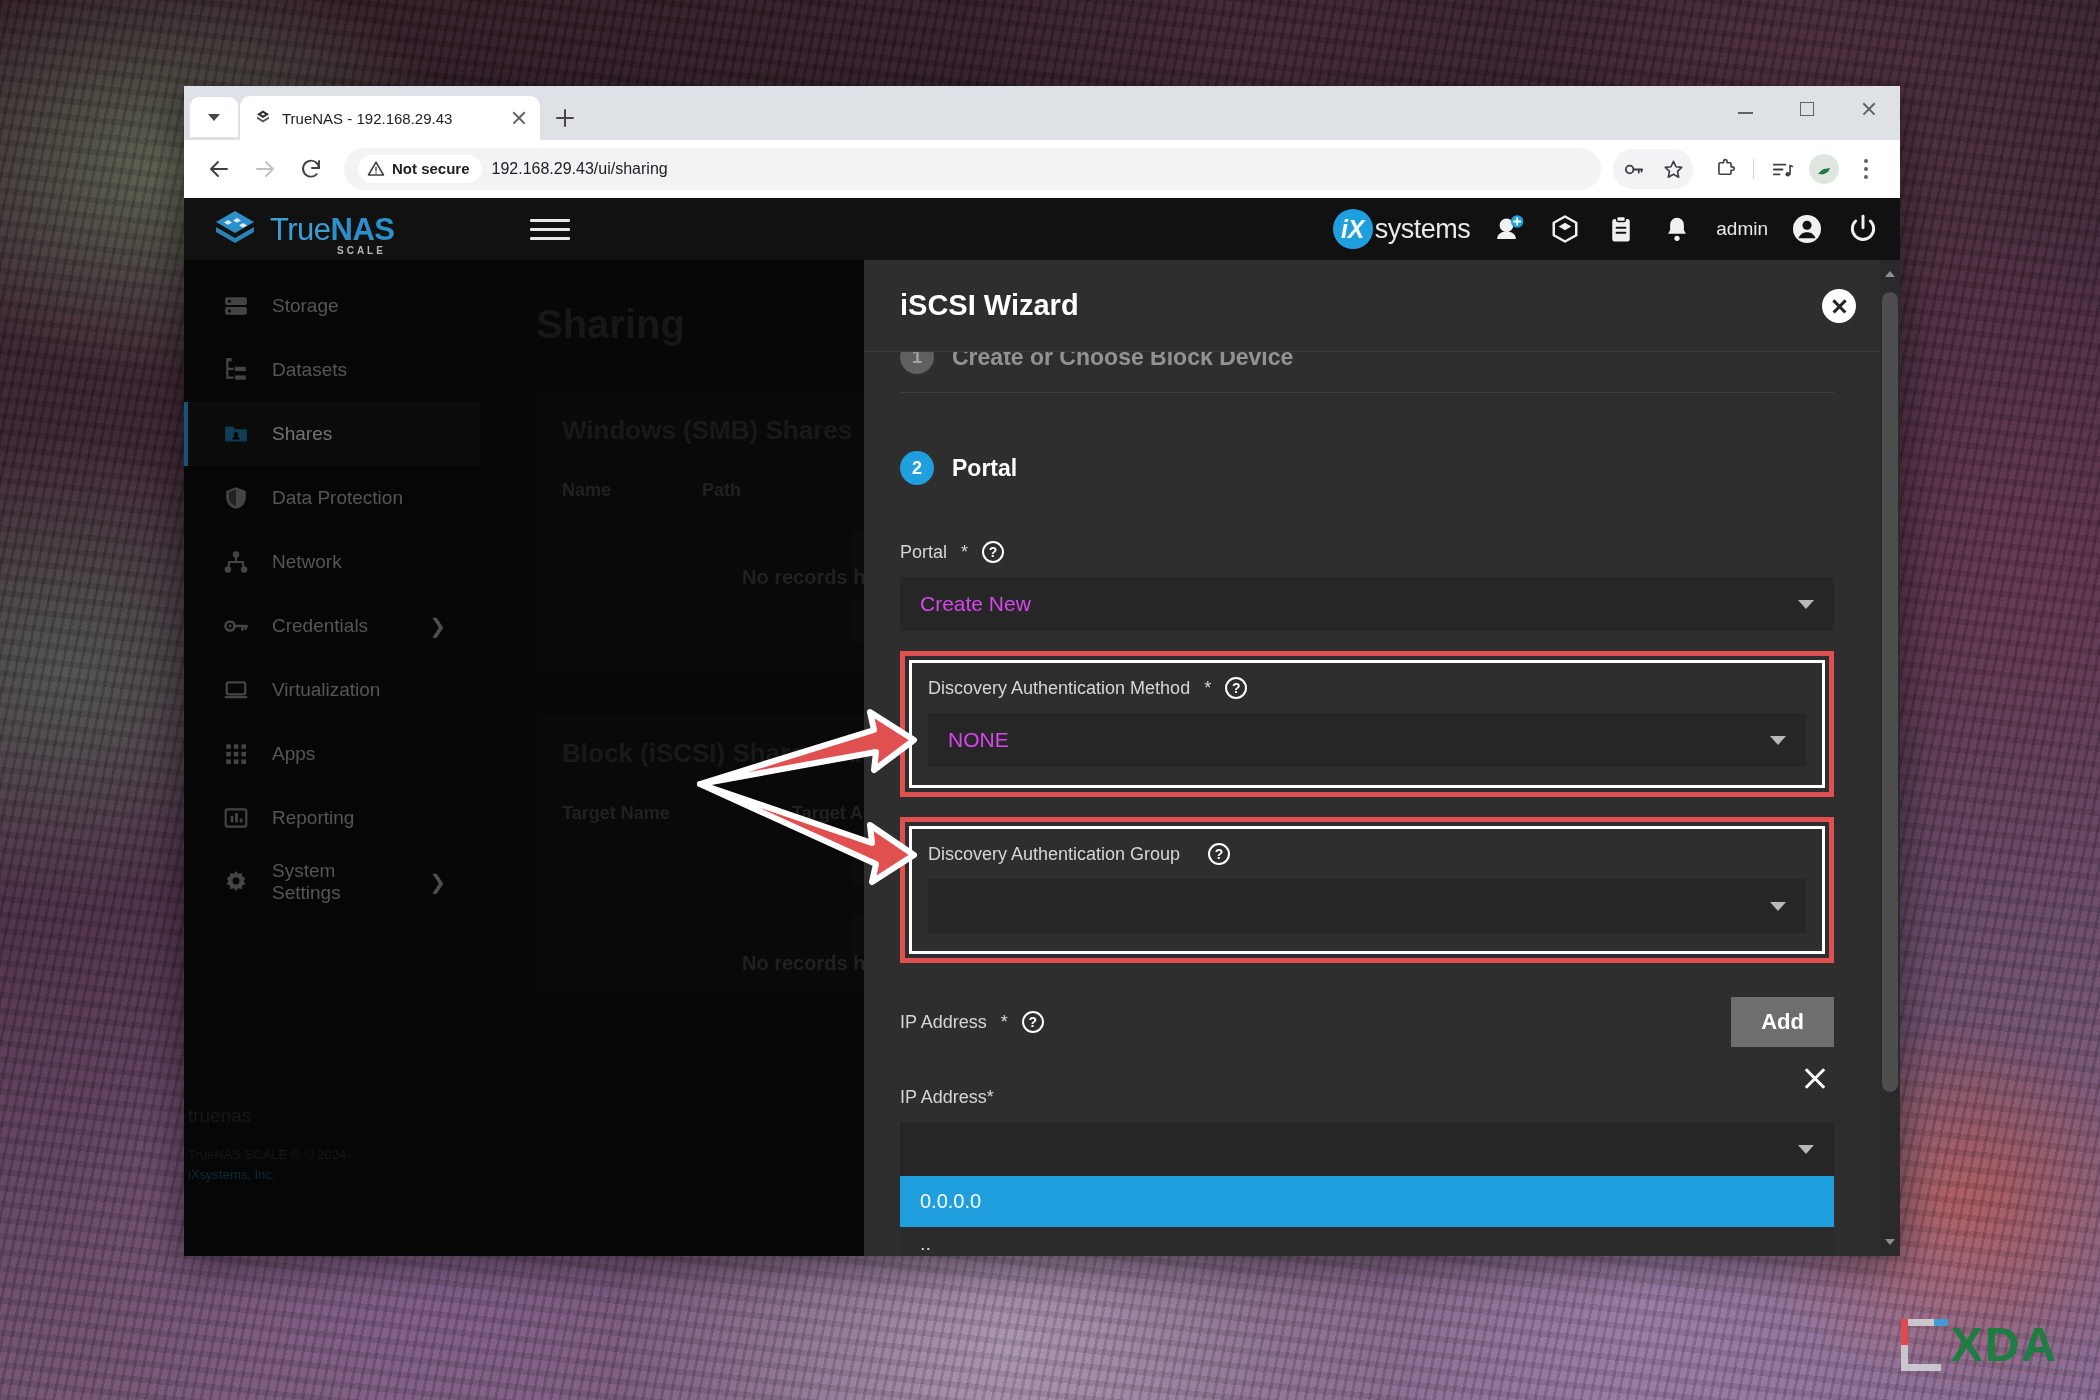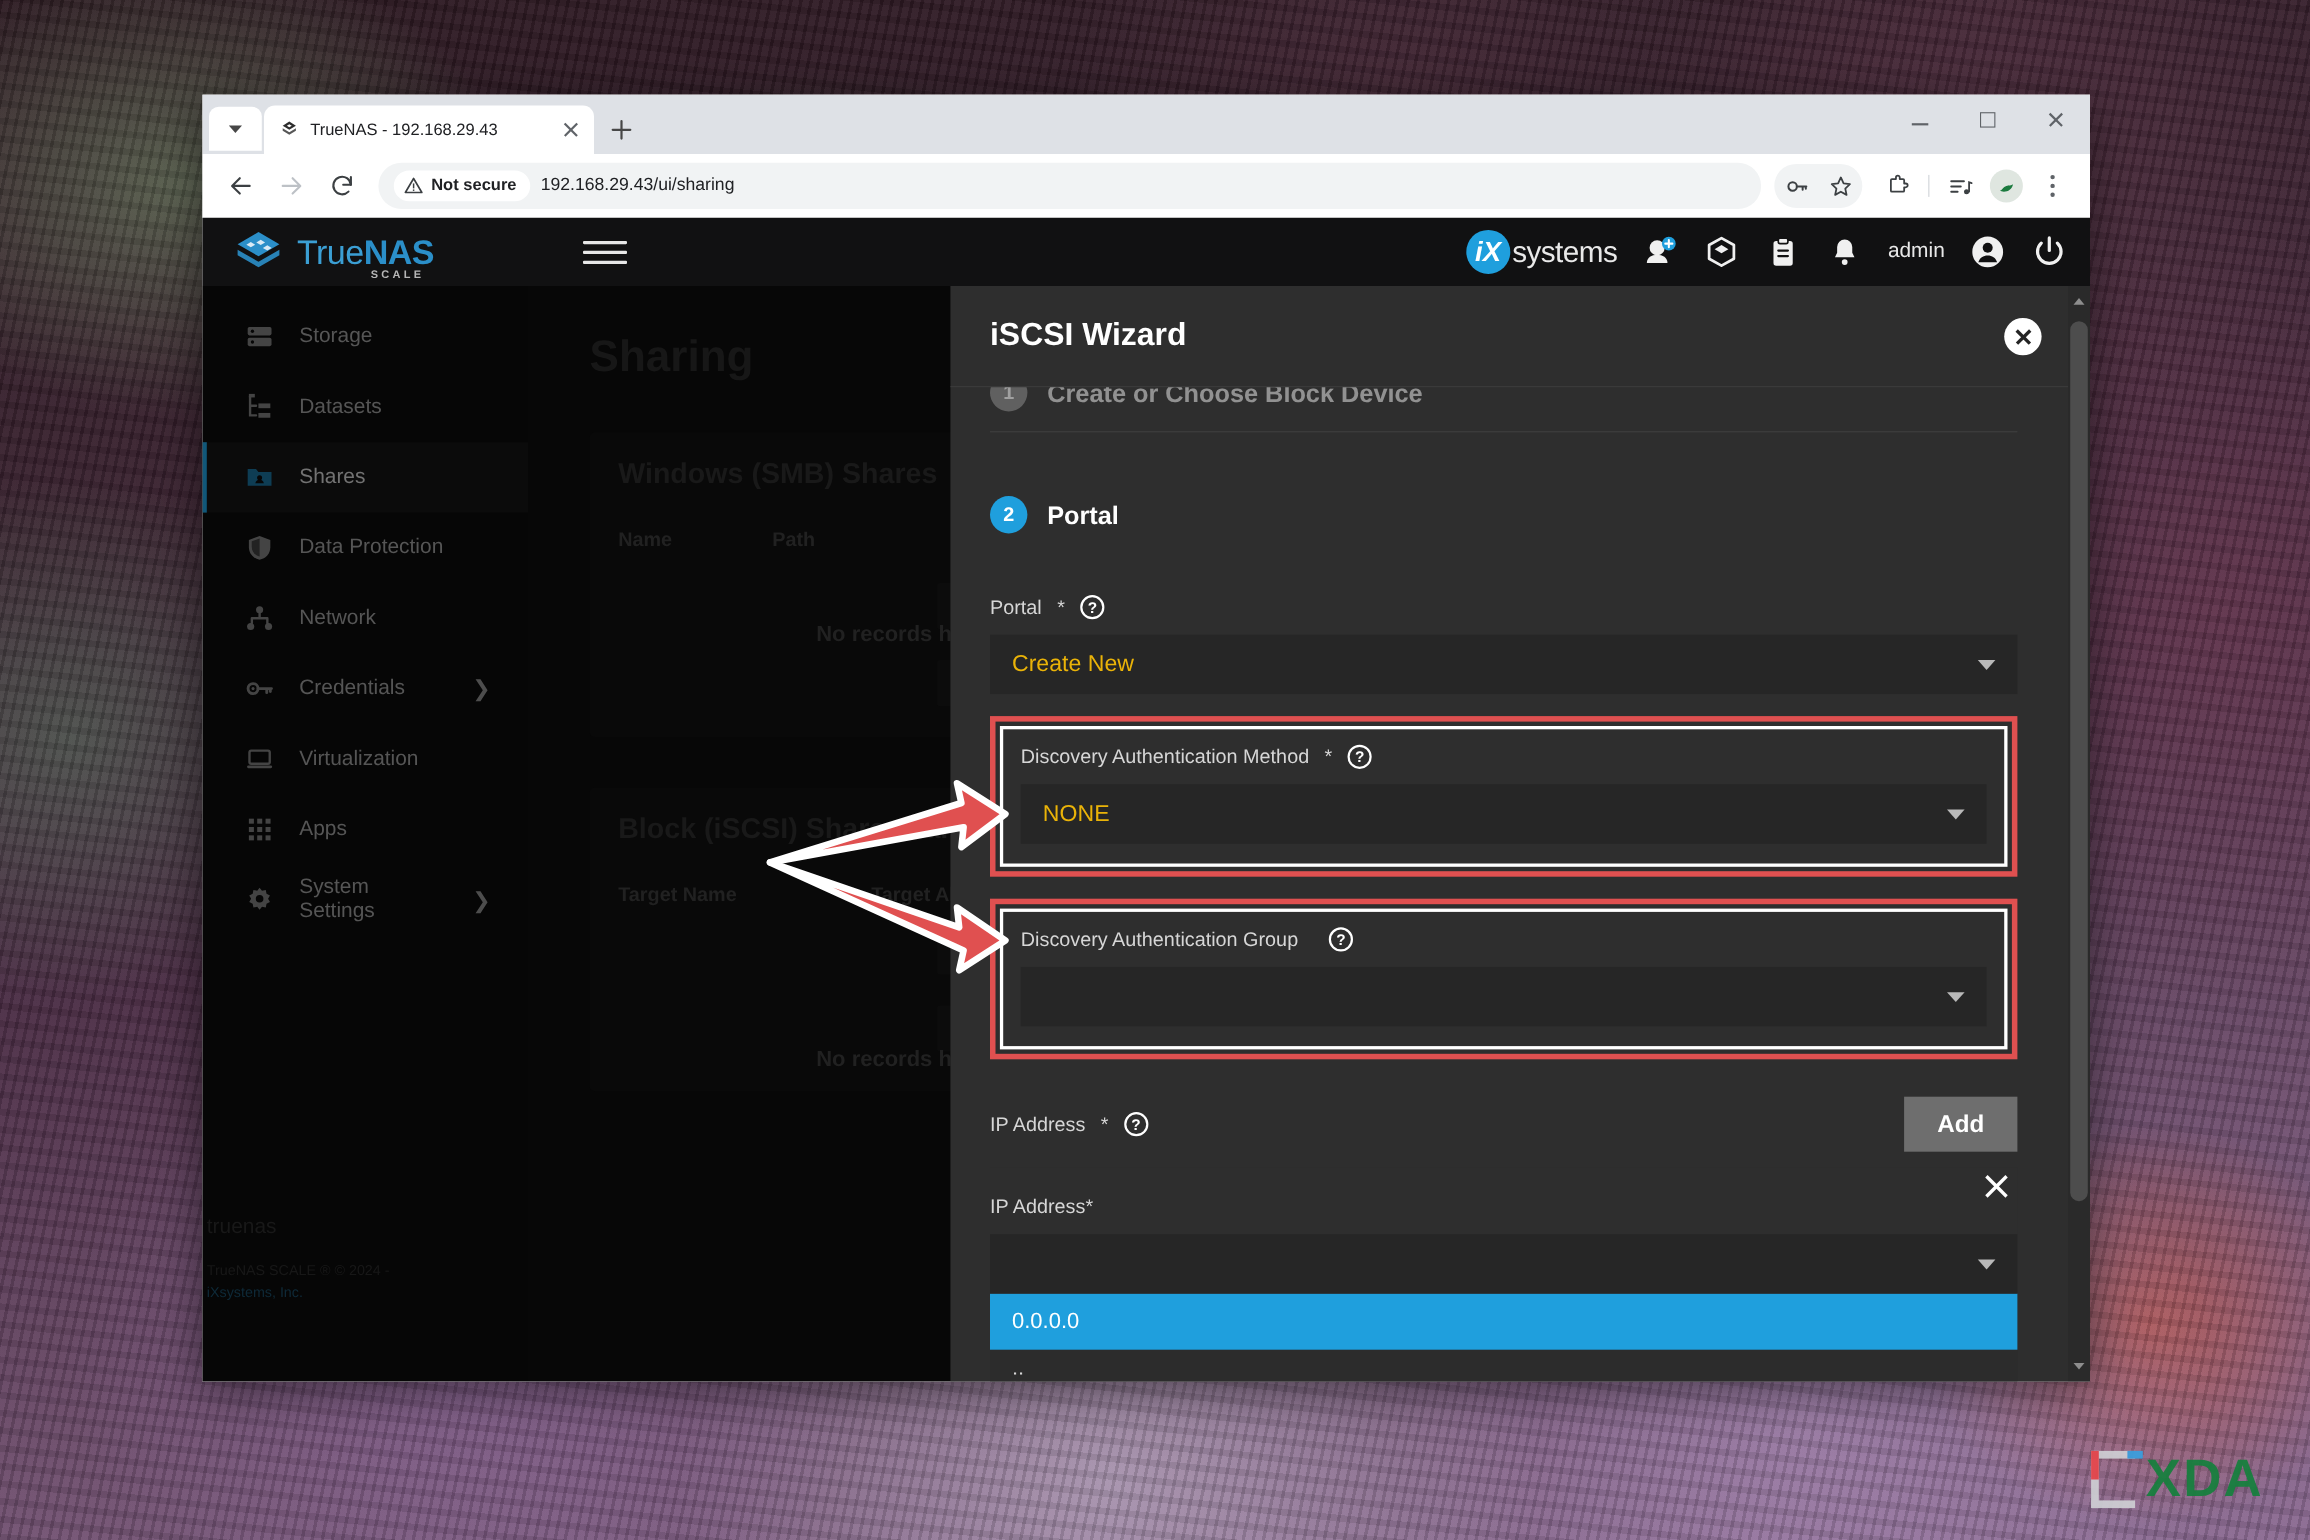--- a/index.html
+++ b/index.html
@@ -241,21 +241,21 @@
   .help-ico {
     width:22px;height:22px;border-radius:50%;border:2px solid #fff;color:#fff;
     display:flex;align-items:center;justify-content:center;font-size:14px;font-weight:700;
     flex:0 0 22px;
   }
   .select-box {
     margin-top: 14px; height: 54px; background:#262626;
     display:flex; align-items:center; padding: 0 20px;
     position:relative;
   }
-  .select-value { font-size:21px; color:#eab308; }
+  .select-value { font-size:21px; color:#d946ef; }
   .select-caret {
     margin-left:auto; width:0;height:0;
     border-left:8px solid transparent;border-right:8px solid transparent;border-top:9px solid #b9b9b9;
   }
 
   
   .hl-wrap {
     border: 5px solid #e05050;
     padding: 4px;
     margin-top: 20px;
@@ -591,20 +591,31 @@
                 <rect x="10" y="10" width="4.2" height="4.2"></rect>
                 <rect x="17" y="10" width="4.2" height="4.2"></rect>
                 <rect x="3" y="17" width="4.2" height="4.2"></rect>
                 <rect x="10" y="17" width="4.2" height="4.2"></rect>
                 <rect x="17" y="17" width="4.2" height="4.2"></rect>
               </svg>
           </span>
           <span class="nav-label">Apps</span>
         </div>
 
+        <div class="nav-item">
+          <span class="nav-icon">
+            <svg width="26" height="26" viewBox="0 0 24 24">
+                <rect x="2.5" y="4" width="19" height="16" rx="2" fill="none" stroke="#7d7d7d" stroke-width="2"></rect>
+                <rect x="7" y="10" width="2.6" height="6" fill="#7d7d7d"></rect>
+                <rect x="11.2" y="7.5" width="2.6" height="8.5" fill="#7d7d7d"></rect>
+                <rect x="15.4" y="12.5" width="2.6" height="3.5" fill="#7d7d7d"></rect>
+              </svg>
+          </span>
+          <span class="nav-label">Reporting</span>
+        </div>
 
         <div class="nav-item">
           <span class="nav-icon">
             <svg width="26" height="26" viewBox="0 0 24 24">
                 <path d="M12 1.8l2 2.6 3.2-.7.6 3.2 2.9 1.4-1.6 2.8 1.6 2.8-2.9 1.4-.6 3.2-3.2-.7-2 2.6-2-2.6-3.2.7-.6-3.2L3.3 13.9 4.9 11.1 3.3 8.3l2.9-1.4.6-3.2 3.2.7z" fill="#7d7d7d"></path>
                 <circle cx="12" cy="11.1" r="3.2" fill="#0b0b0b"></circle>
               </svg>
           </span>
           <span class="nav-label">System Settings</span>
           <span class="nav-chevron">❯</span>

